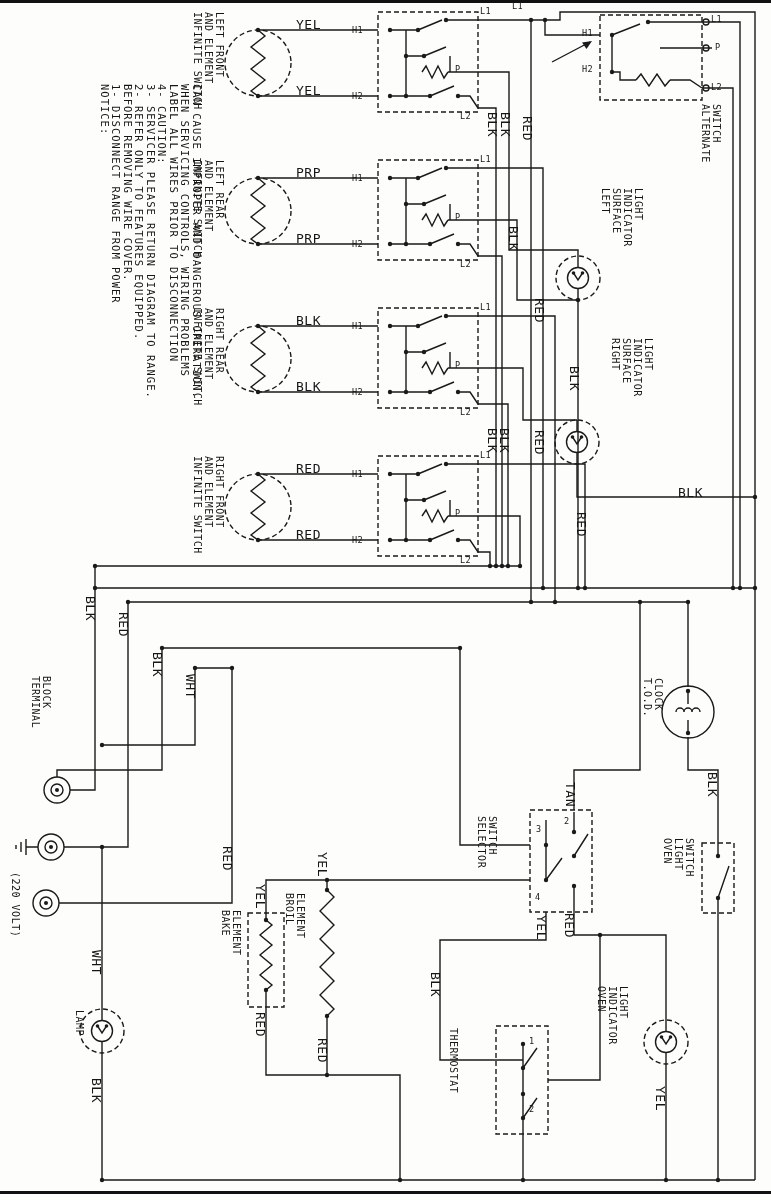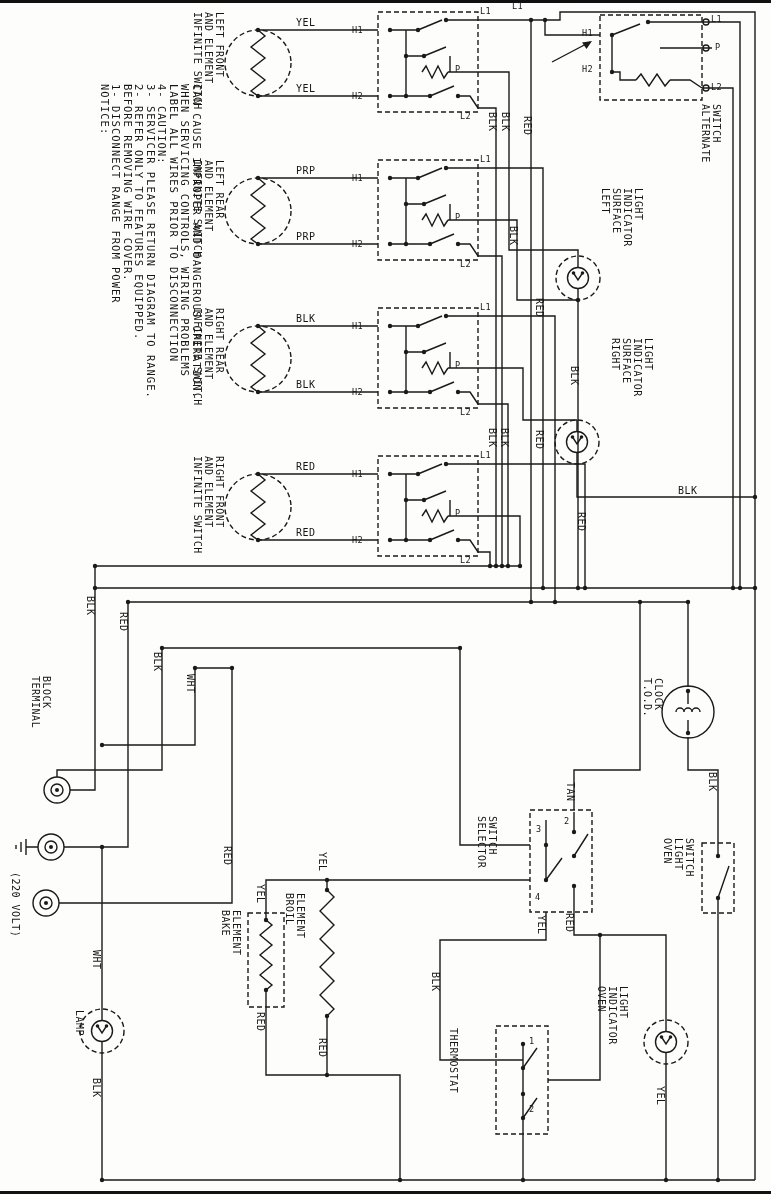--- a/index.html
+++ b/index.html
@@ -8,21 +8,21 @@
   #page svg{position:absolute;left:0;top:0;}
   svg path{fill:none;stroke:#1a1a1a;stroke-width:1.4;}
   svg circle{fill:none;stroke:#1a1a1a;stroke-width:1.4;}
   svg .dash{stroke-dasharray:5 3;}
   svg .dot{fill:#1a1a1a;stroke:none;}
   svg .open{fill:#fdfdfb;}
   .lbl{position:absolute;white-space:pre-line;letter-spacing:0.5px;}
   .v{writing-mode:vertical-lr;line-height:11px;}
   .s11{font-size:10.5px;letter-spacing:1px;line-height:11.5px;}
   .s10{font-size:10px;}
-  .s9{font-size:10px;}
+  .s9{font-size:13px;}
   .s8{font-size:8.5px;}
   .bar{position:absolute;left:0;width:771px;height:3px;background:#111;}
 </style>
 </head>
 <body>
 
 <div id="page">
   <div class="bar" style="top:0"></div>
   <div class="bar" style="top:1191px"></div>
 

